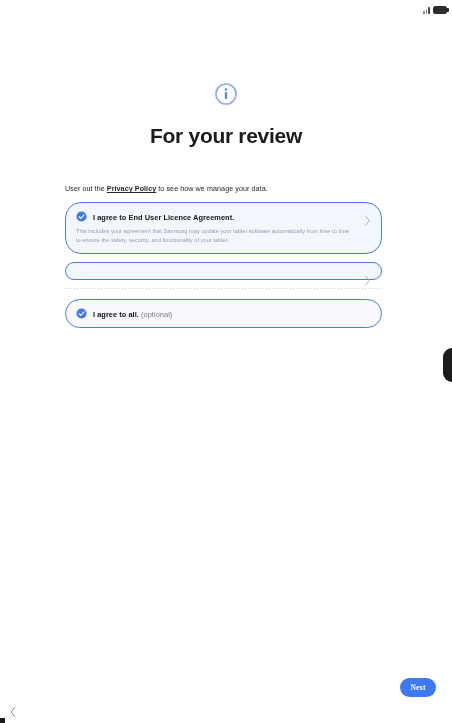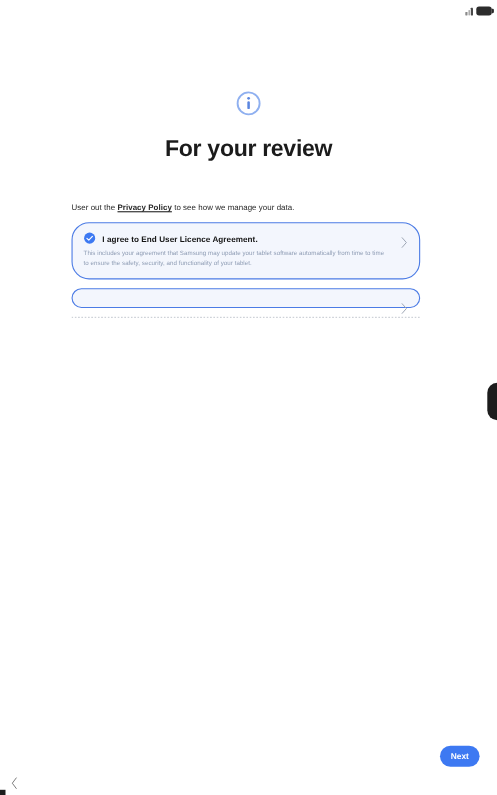--- a/index.html
+++ b/index.html
@@ -197,21 +197,21 @@
     border-radius: 11px;
     background: #3d79f2;
     color: #ffffff;
     font-size: 7.6px;
     font-weight: bold;
     display: flex;
     align-items: center;
     justify-content: center;
     border: none;
     cursor: pointer;
-    font-family: Liberation Sans, sans-serif;
+    font-family: Liberation Serif, serif;
   }
 
   
   .nav-bar {
     position: absolute;
     bottom: 0; left: 0;
     width: 452px;
     height: 22px;
   }
   .nav-back {
@@ -276,20 +276,29 @@
   </div>
 
   <div class="card">
     <svg class="chevron" viewBox="0 0 12 20">
       <path d="M2.5 2 L9.5 10 L2.5 18" fill="none" stroke="#9aa4b2" stroke-width="1.6" stroke-linecap="round" stroke-linejoin="round"></path>
     </svg>
   </div>
 
   <div class="separator"></div>
 
+  <div class="card plain">
+    <div class="card-row">
+      <svg class="check-icon" viewBox="0 0 24 24">
+        <circle cx="12" cy="12" r="11" fill="#3d79f2"></circle>
+        <path d="M6.6 12.4 L10.3 16 L17.4 8.6" fill="none" stroke="#ffffff" stroke-width="2.4" stroke-linecap="round" stroke-linejoin="round"></path>
+      </svg>
+      <span class="card-label"><span>I agree to all.</span><span class="optional-tag"> (optional)</span></span>
+    </div>
+  </div>
 
 </div>
 
 <div class="edge-handle"></div>
 
 <button class="next-button">Next</button>
 
 <div class="nav-bar">
   <svg class="nav-back" viewBox="0 0 12 20">
     <path d="M9 2 L3 10 L9 18" fill="none" stroke="#7a7a7a" stroke-width="1.5" stroke-linecap="round" stroke-linejoin="round"></path>

